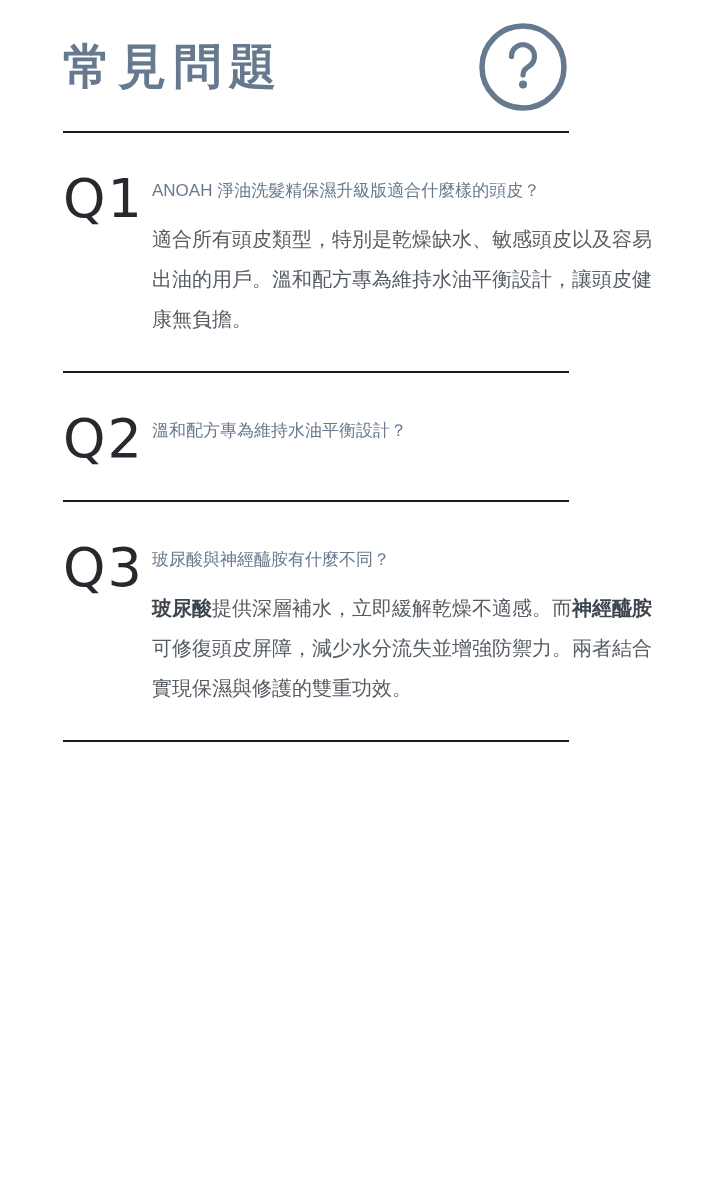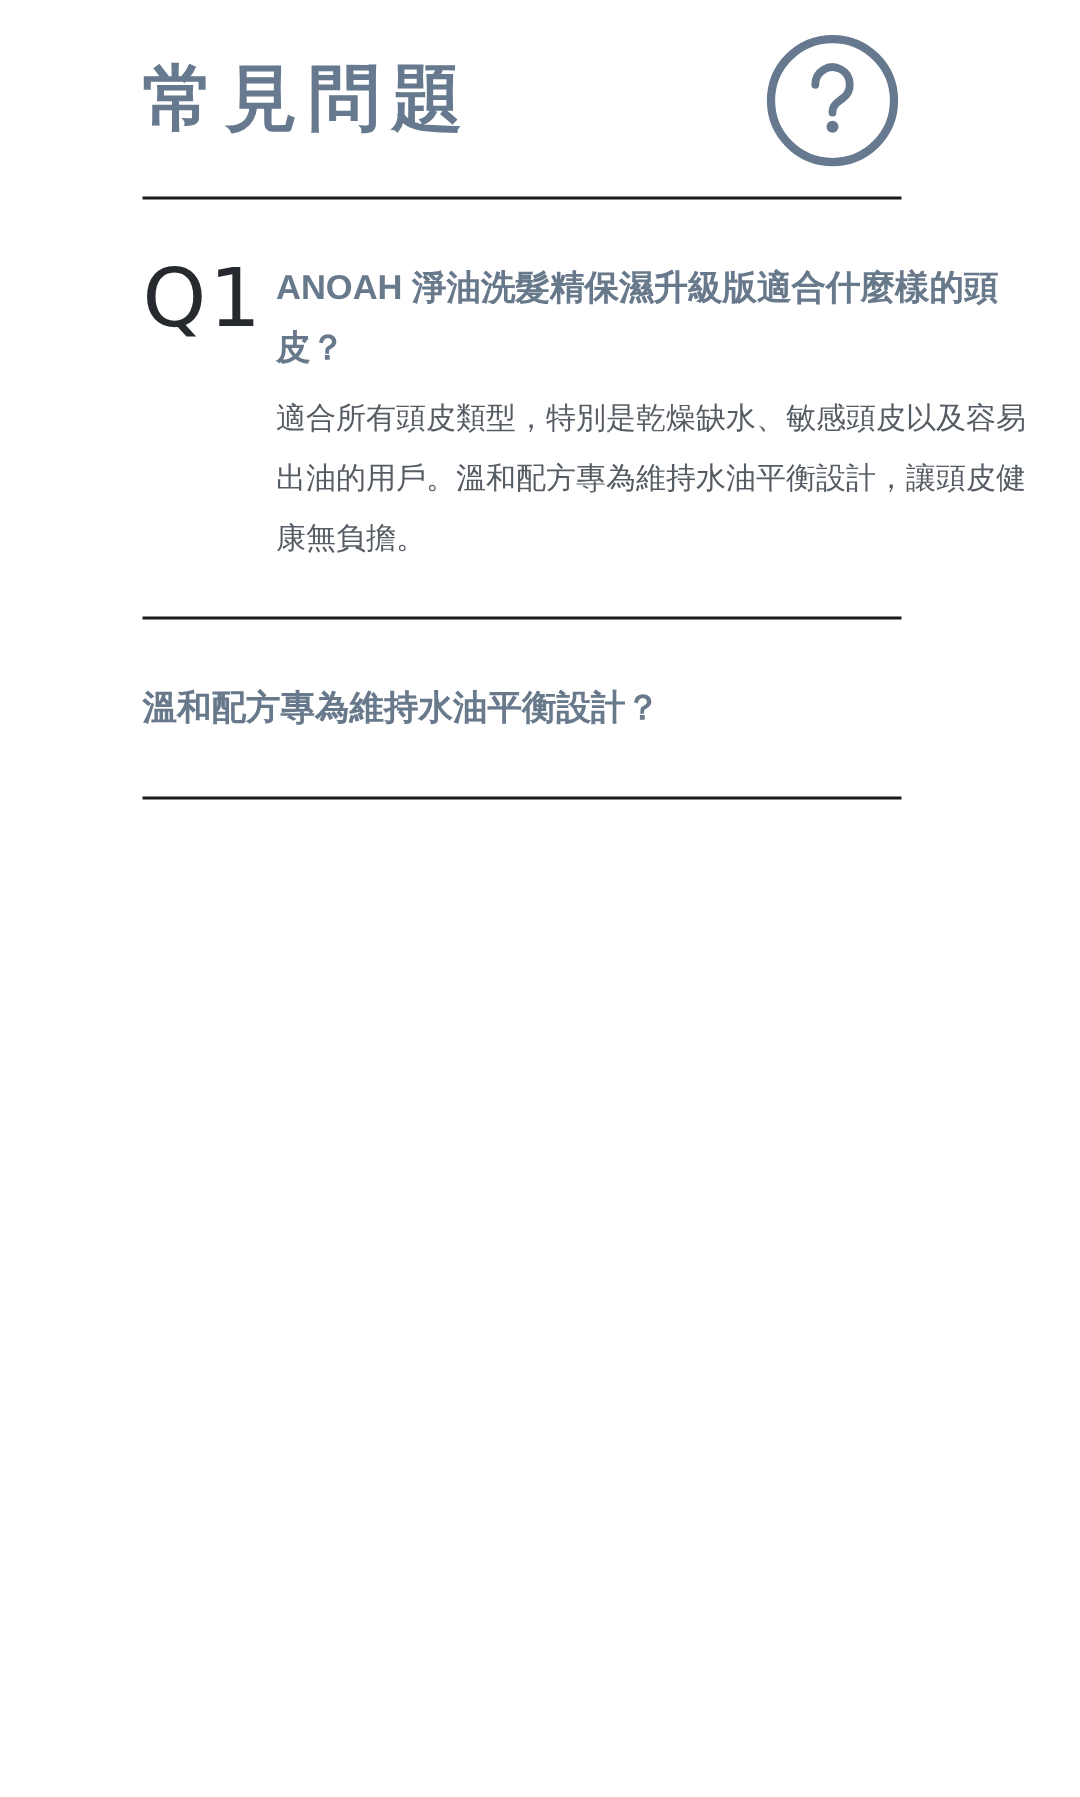--- a/index.html
+++ b/index.html
@@ -17,21 +17,20 @@
     width: 720px;
     height: 1198px;
     background: var(--bg);
     font-family: "Liberation Sans", "DejaVu Sans", sans-serif;
     overflow: hidden;
   }
   .page {
     width: 632px;
     height: 1198px;
     padding: 0 63px;
-    margin-left: 32px;
   }
   header {
     display: flex;
     justify-content: space-between;
     align-items: center;
     padding-top: 20px;
     height: 114px;
   }
   h1 {
     margin: 0;
@@ -58,23 +57,23 @@
     font-size: 54px;
     line-height: 1.05;
     font-weight: 400;
     letter-spacing: 2px;
     color: var(--number);
     font-family: "DejaVu Sans", "Liberation Sans", sans-serif;
   }
   .qbody { width: 505px; flex: none; }
   .qbody h2 {
     margin: 0 0 8px 0;
-    font-size: 23px;
+    font-size: 17px;
     line-height: 40px;
-    font-weight: 700;
+    font-weight: 400;
     color: var(--question);
   }
   .qbody p {
     margin: 0;
     font-size: 20px;
     line-height: 40px;
     font-weight: 400;
     color: var(--body);
   }
   .qbody p .bold {
@@ -107,23 +106,34 @@
       <div class="qbody">
         <h2>ANOAH 淨油洗髮精保濕升級版適合什麼樣的頭皮？</h2>
         <p><span>適合所有頭皮類型，特別是乾燥缺水、敏感頭皮以及容易出油的用戶。溫和配方專為維持水油平衡設計，讓頭皮健康無負擔。</span></p>
       </div>
     </div>
     <div class="divider"></div>
   </section>
 
   <section>
     <div class="row">
+      <div class="qnum">Q2</div>
       <div class="qbody">
         <h2>溫和配方專為維持水油平衡設計？</h2>
       </div>
     </div>
     <div class="divider"></div>
   </section>
 
+  <section>
+    <div class="row">
+      <div class="qnum">Q3</div>
+      <div class="qbody">
+        <h2>玻尿酸與神經醯胺有什麼不同？</h2>
+        <p><span class="bold">玻尿酸</span><span>提供深層補水，立即緩解乾燥不適感。而</span><span class="bold">神經醯胺</span><span>可修復頭皮屏障，減少水分流失並增強防禦力。兩者結合實現保濕與修護的雙重功效。</span></p>
+      </div>
+    </div>
+    <div class="divider"></div>
+  </section>
 
 </main>
 
 </div>
 
 </body></html>

